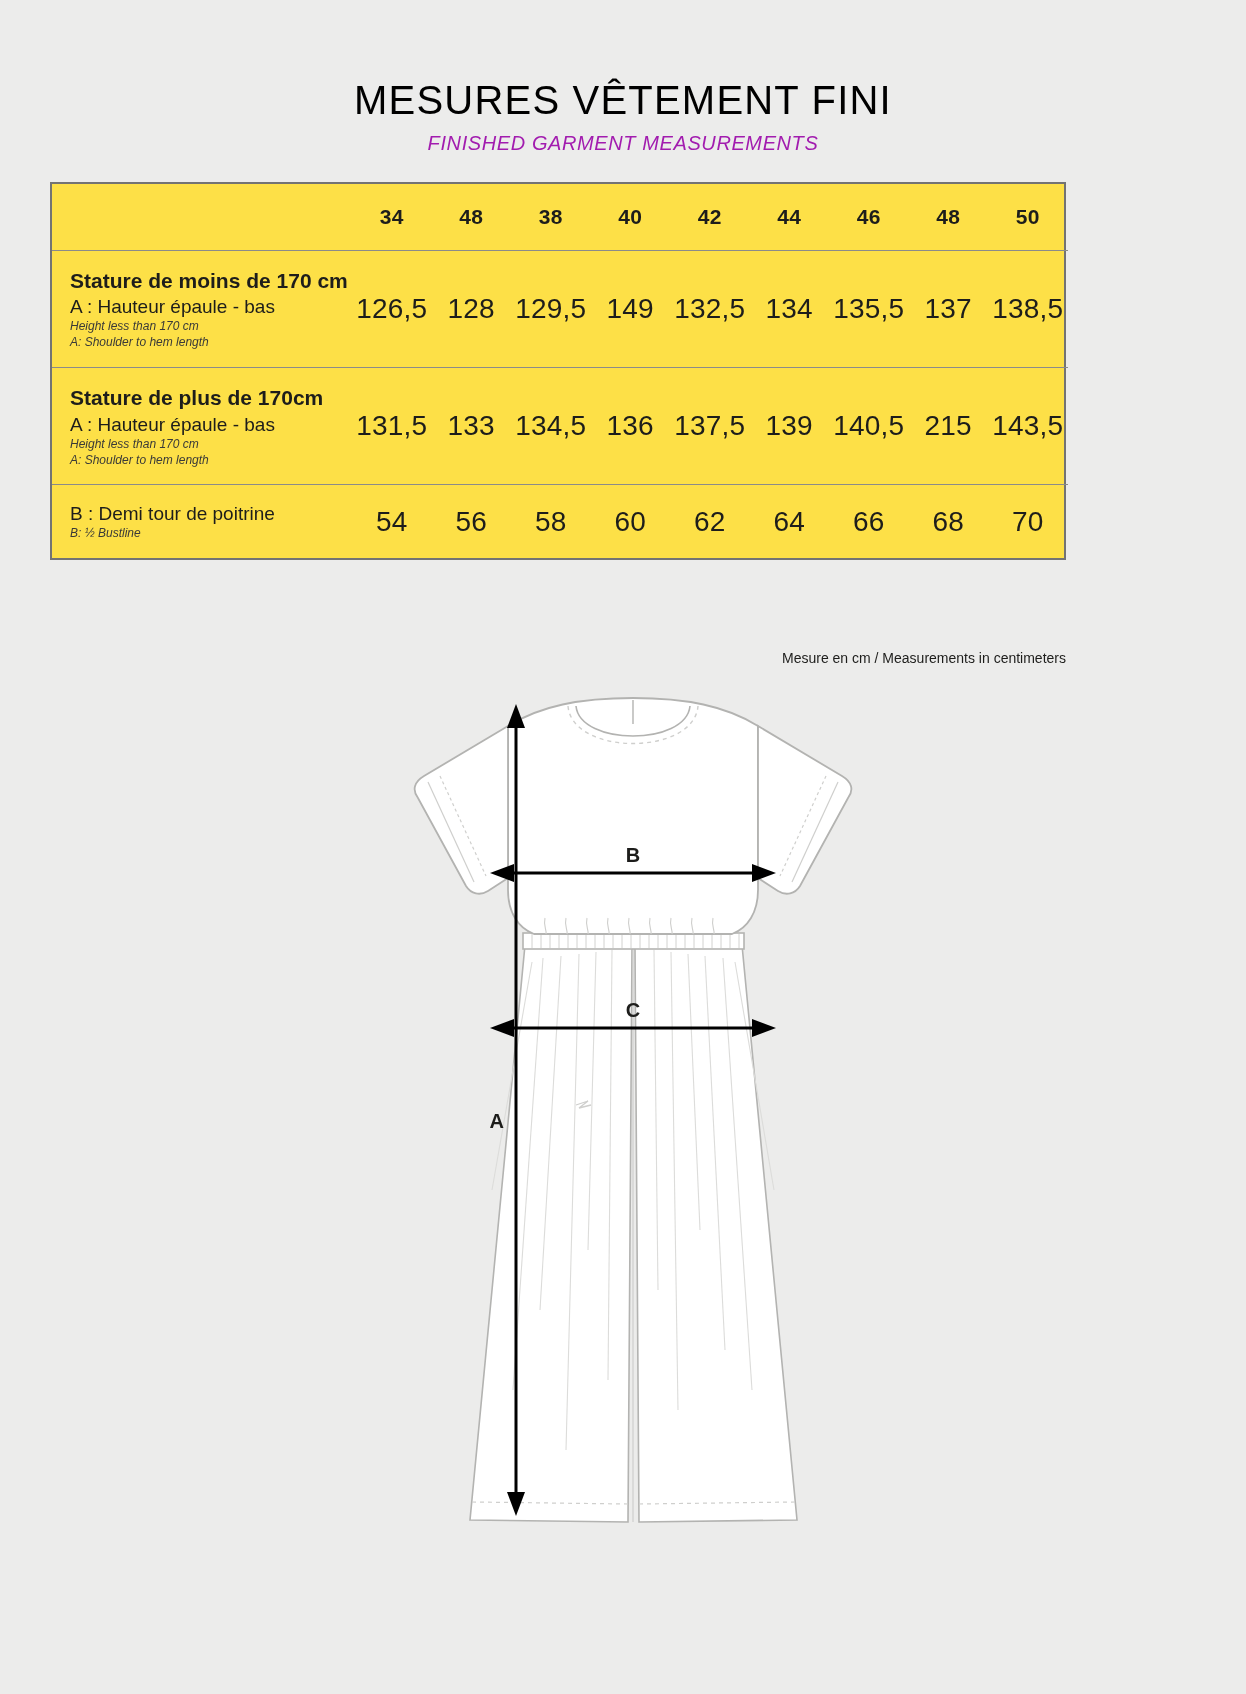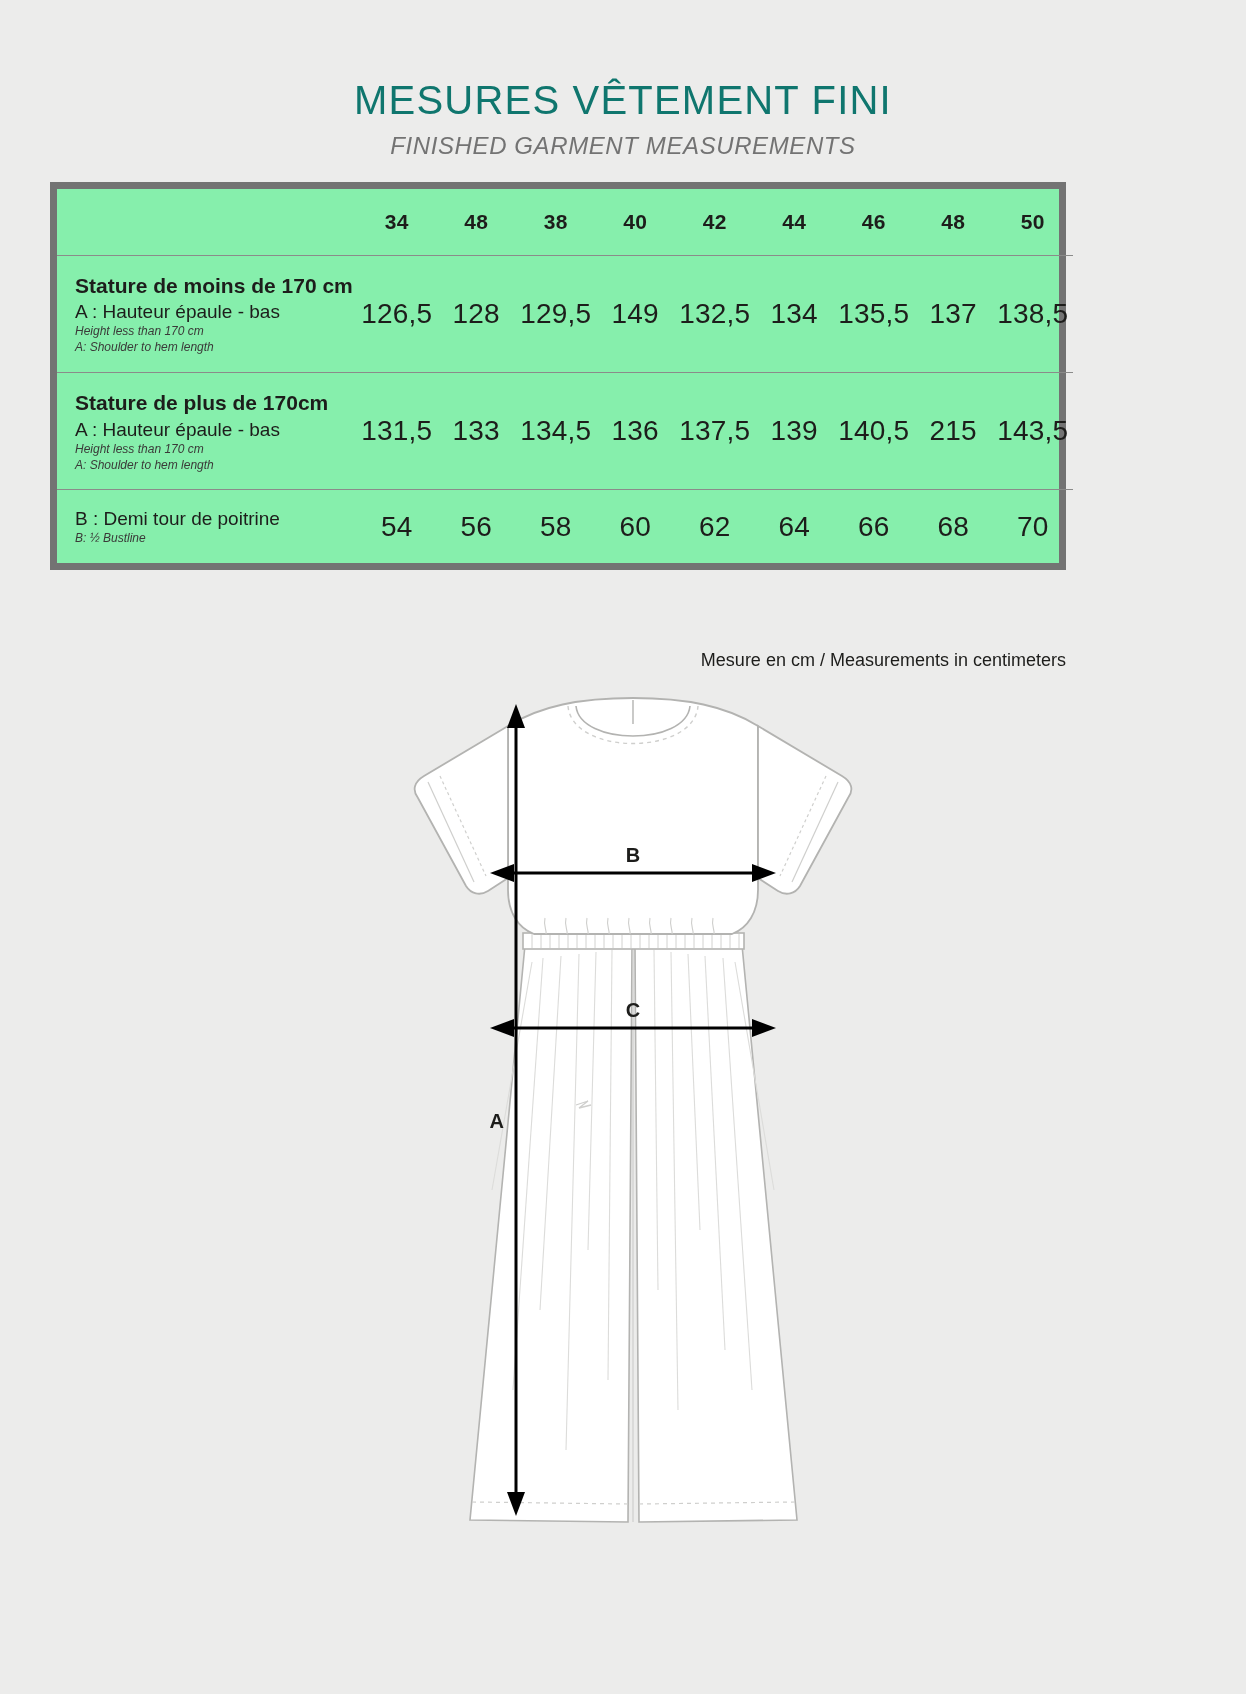--- a/index.html
+++ b/index.html
@@ -18,42 +18,42 @@
 
   
   .header {
     text-align: center;
     padding-top: 78px;
   }
   .title {
     font-size: 40px;
     font-weight: 300;
     letter-spacing: 1.2px;
-    color: #0f766e;
+    color: #000000;
     line-height: 1.1;
     margin: 0;
   }
   .subtitle {
-    font-size: 24px;
+    font-size: 20px;
     font-style: italic;
     font-weight: 400;
     letter-spacing: 0.6px;
-    color: #737373;
+    color: #a21caf;
     margin: 10px 0 0 0;
   }
 
   
   .table-wrap {
     position: absolute;
     left: 50px;
     top: 182px;
     width: 1016px;
-    border: 7px solid #737373;
+    border: 2px solid #737373;
     box-sizing: border-box;
-    background: #86efac;
+    background: #fde047;
   }
   table.size-table {
     width: 100%;
     border-collapse: collapse;
     table-layout: fixed;
   }
   table.size-table th,
   table.size-table td {
     padding: 0;
     vertical-align: middle;
@@ -106,21 +106,21 @@
     color: #1d1d1b;
     letter-spacing: 0.2px;
   }
 
   .footnote {
     position: absolute;
     left: 50px;
     top: 650px;
     width: 1016px;
     text-align: right;
-    font-size: 18px;
+    font-size: 14px;
     color: #1d1d1b;
   }
 
   
   .illus {
     position: absolute;
     left: 380px;
     top: 690px;
     width: 500px;
     height: 1000px;

